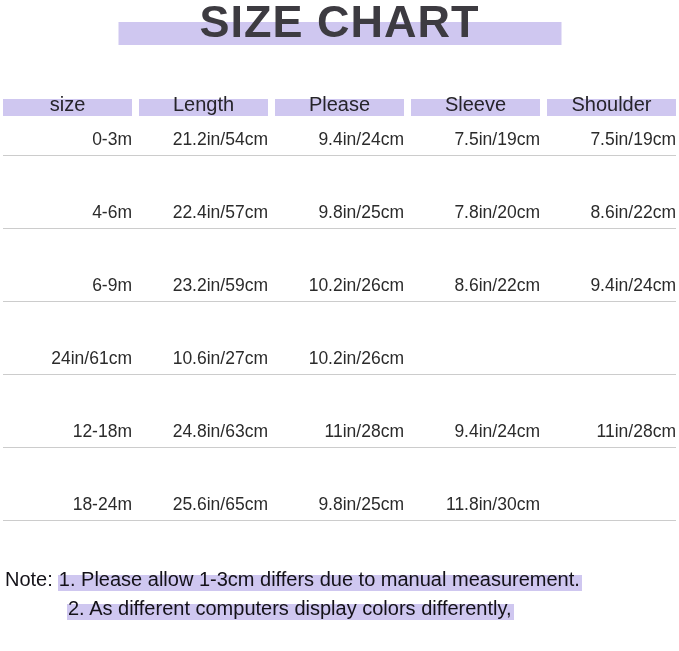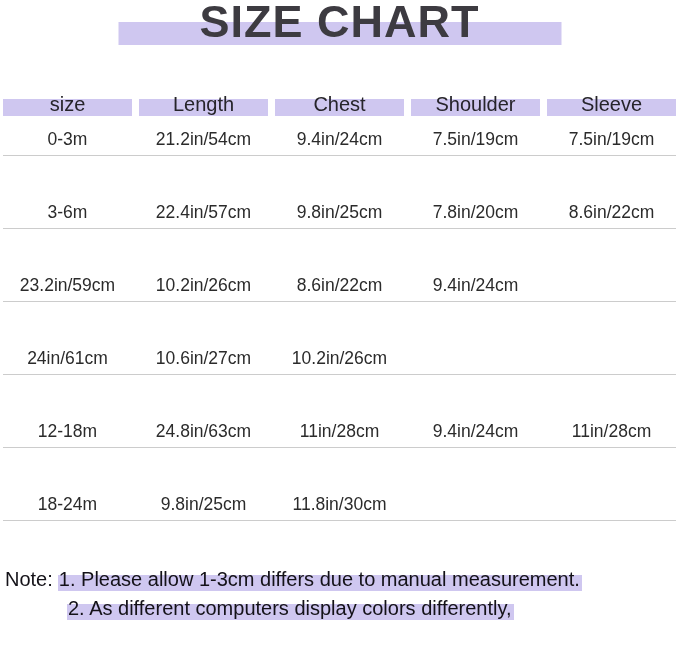--- a/index.html
+++ b/index.html
@@ -40,21 +40,21 @@
     font-size: 20px; color: #26242a;
     background: linear-gradient(to bottom, transparent 7px, var(--accent) 7px);
   }
   .row {
     border-bottom: 1px solid #cccccc;
     align-items: end;
     height: 72px;
   }
   .row-first { height: 39px; }
   .cell {
-    text-align: center;
+    text-align: right;
     font-size: 17.5px; color: #2b2b2b;
     padding-bottom: 5px;
     white-space: nowrap;
   }
 
   
   .note {
     margin: 44px 8px 0 5px;
     font-size: 20px; line-height: 29px;
     color: #141218;
@@ -75,42 +75,43 @@
   <div class="title-wrap">
     <div class="title-bar"></div>
     <div class="title-text">SIZE CHART</div>
   </div>
 
   <div class="table">
 
     <div class="hdr-row">
       <div class="hdr-cell">size</div>
       <div class="hdr-cell">Length</div>
-      <div class="hdr-cell">Chest</div>
+      <div class="hdr-cell">Please</div>
+      <div class="hdr-cell">Sleeve</div>
       <div class="hdr-cell">Shoulder</div>
-      <div class="hdr-cell">Sleeve</div>
     </div>
 
     <div class="row row-first">
       <div class="cell">0-3m</div>
       <div class="cell">21.2in/54cm</div>
       <div class="cell">9.4in/24cm</div>
       <div class="cell">7.5in/19cm</div>
       <div class="cell">7.5in/19cm</div>
     </div>
 
     <div class="row">
-      <div class="cell">3-6m</div>
+      <div class="cell">4-6m</div>
       <div class="cell">22.4in/57cm</div>
       <div class="cell">9.8in/25cm</div>
       <div class="cell">7.8in/20cm</div>
       <div class="cell">8.6in/22cm</div>
     </div>
 
     <div class="row">
+      <div class="cell">6-9m</div>
       <div class="cell">23.2in/59cm</div>
       <div class="cell">10.2in/26cm</div>
       <div class="cell">8.6in/22cm</div>
       <div class="cell">9.4in/24cm</div>
     </div>
 
     <div class="row">
       <div class="cell">24in/61cm</div>
       <div class="cell">10.6in/27cm</div>
       <div class="cell">10.2in/26cm</div>
@@ -119,20 +120,21 @@
     <div class="row">
       <div class="cell">12-18m</div>
       <div class="cell">24.8in/63cm</div>
       <div class="cell">11in/28cm</div>
       <div class="cell">9.4in/24cm</div>
       <div class="cell">11in/28cm</div>
     </div>
 
     <div class="row">
       <div class="cell">18-24m</div>
+      <div class="cell">25.6in/65cm</div>
       <div class="cell">9.8in/25cm</div>
       <div class="cell">11.8in/30cm</div>
     </div>
 
   </div>
 
   <div class="note">
     <div class="note-line"><span class="note-prefix">Note:</span><span class="hl">1. Please allow 1-3cm differs due to manual measurement.</span></div>
     <div class="note-line note-indent"><span class="hl">2. As different computers display colors differently,</span></div>
   </div>

